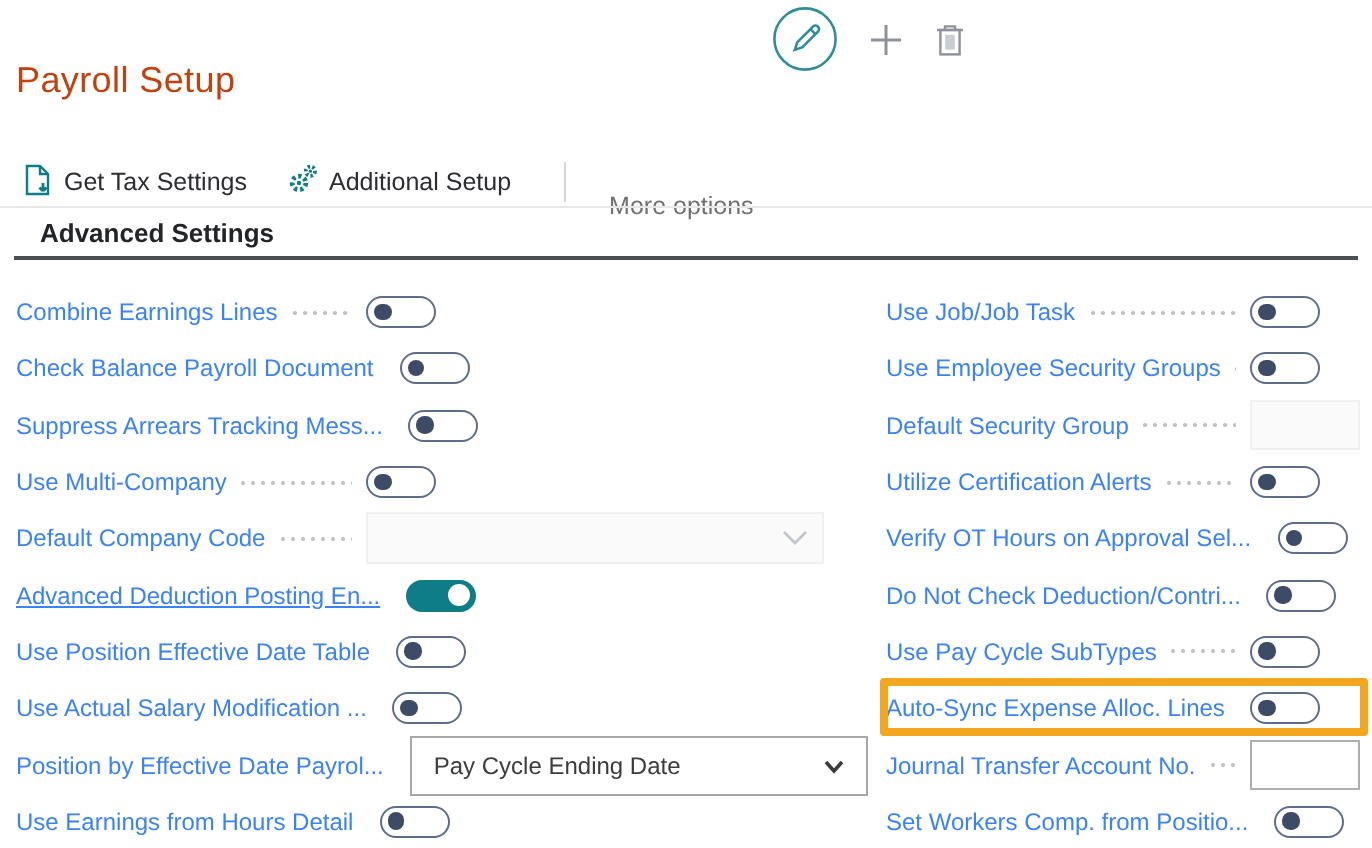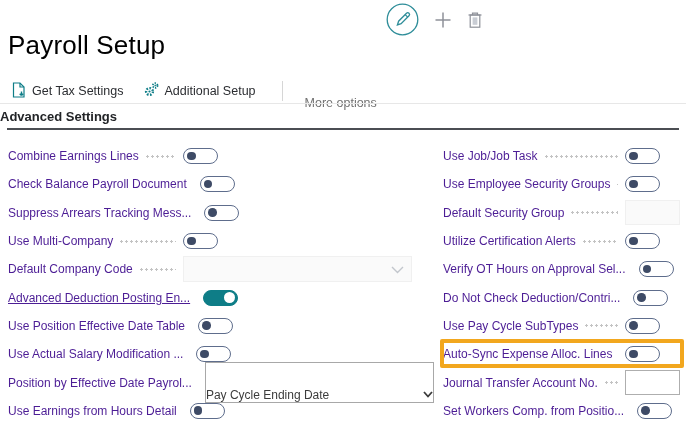--- a/index.html
+++ b/index.html
@@ -5,60 +5,60 @@
   html,body{margin:0;padding:0;}
   body{
     width:686px;height:424px;position:relative;overflow:hidden;
     background:#ffffff;font-family:"Liberation Sans",sans-serif;
     -webkit-font-smoothing:antialiased;
   }
   
   .top-actions{position:absolute;left:386px;top:3px;display:flex;align-items:center;gap:15px;}
   .action-btn{display:flex;align-items:center;justify-content:center;cursor:pointer;background:none;border:none;padding:0;}
   
-  .page-title{position:absolute;left:8px;top:30px;font-size:26px;font-weight:300;color:#000000;letter-spacing:.2px;}
+  .page-title{position:absolute;left:8px;top:30px;font-size:18px;font-weight:300;color:#c2410c;letter-spacing:.2px;}
   
   .toolbar{position:absolute;left:12px;top:80px;height:22px;display:flex;align-items:center;}
   .tb-item{display:flex;align-items:center;gap:6px;font-size:12.5px;color:#2b2d31;cursor:pointer;}
   .tb-item + .tb-item{margin-left:20px;}
   .tb-sep{width:1px;height:20px;background:#d6d6d6;margin:0 22px 0 26px;}
   .tb-more{font-size:12.5px;color:#707070;cursor:pointer;margin-top:24px;}
   .toolbar-divider{position:absolute;left:0;right:0;top:103px;height:1px;background:#e7e7e7;}
   
-  .section-heading{position:absolute;left:0;top:109px;font-size:13px;font-weight:700;color:#222427;}
+  .section-heading{position:absolute;left:20px;top:109px;font-size:13px;font-weight:700;color:#222427;}
   .section-rule{position:absolute;left:7px;width:672px;top:128px;height:2px;background:#4b4e53;}
   
   .col{position:absolute;top:142px;}
   .col-left{left:8px;width:404px;}
   .col-right{left:440px;width:246px;}
   .row{height:28.3px;display:flex;align-items:center;position:relative;}
   .col-right .row{padding-left:3px;box-sizing:border-box;}
-  .label{font-size:12px;color:#4c1d95;white-space:nowrap;flex:none;}
+  .label{font-size:12px;color:#3b82f6;white-space:nowrap;flex:none;}
   .label.underlined{text-decoration:underline;}
   .leader{flex:1;align-self:stretch;margin:0 7px 0 6px;
     background-image:radial-gradient(circle,#c3c3c3 1px,rgba(0,0,0,0) 1.1px);
     background-size:5px 5px;background-repeat:repeat-x;background-position:0 center;}
   .ctrl{flex:none;display:flex;align-items:center;}
   .col-left .ctrl{width:229px;}
   .col-right .ctrl{width:61px;}
   
   .toggle{width:35px;height:16px;border-radius:9px;position:relative;box-sizing:border-box;cursor:pointer;flex:none;}
   .toggle.off{border:1.5px solid #5e6d8c;background:#fff;}
   .toggle.off .knob{position:absolute;left:3px;top:2.5px;width:8.5px;height:8.5px;border-radius:50%;background:#3e4b66;}
   .toggle.on{background:#0e7d87;border:1.5px solid #0e7d87;}
   .toggle.on .knob{position:absolute;right:2px;top:1px;width:11px;height:11px;border-radius:50%;background:#fff;}
   
   .input{height:25px;box-sizing:border-box;font-family:"Liberation Sans",sans-serif;font-size:12px;color:#333;padding:0 5px;outline:none;}
   .input.light{background:#fafafa;border:1px solid #f0f0f0;}
   .input.bordered{background:#fff;border:1px solid #aeaeae;}
   .col-right .input{width:55px;}
   .lookup{width:229px;height:26px;box-sizing:border-box;background:#fafafa;border:1px solid #f0f0f0;
     display:flex;align-items:center;justify-content:flex-end;padding-right:7px;cursor:pointer;}
-  .selectbox{width:229px;height:41px;box-sizing:border-box;background:#fff;border:1px solid #a8a8a8;
-    display:flex;align-items:flex-end;justify-content:space-between;padding:0 0;cursor:pointer;}
+  .selectbox{width:229px;height:30px;box-sizing:border-box;background:#fff;border:1px solid #a8a8a8;
+    display:flex;align-items:center;justify-content:space-between;padding:0 11px;cursor:pointer;}
   .selectbox .sel-value{font-size:12px;color:#3c3c3c;white-space:nowrap;}
   
   .row.highlighted::after{content:"";position:absolute;left:0;right:2px;top:-1px;bottom:0;
     border:4px solid var(--highlight,#f2a71e);border-radius:2px;pointer-events:none;}
 </style>
 </head>
 <body>
 
 <div class="top-actions">
   <button class="action-btn" title="">

